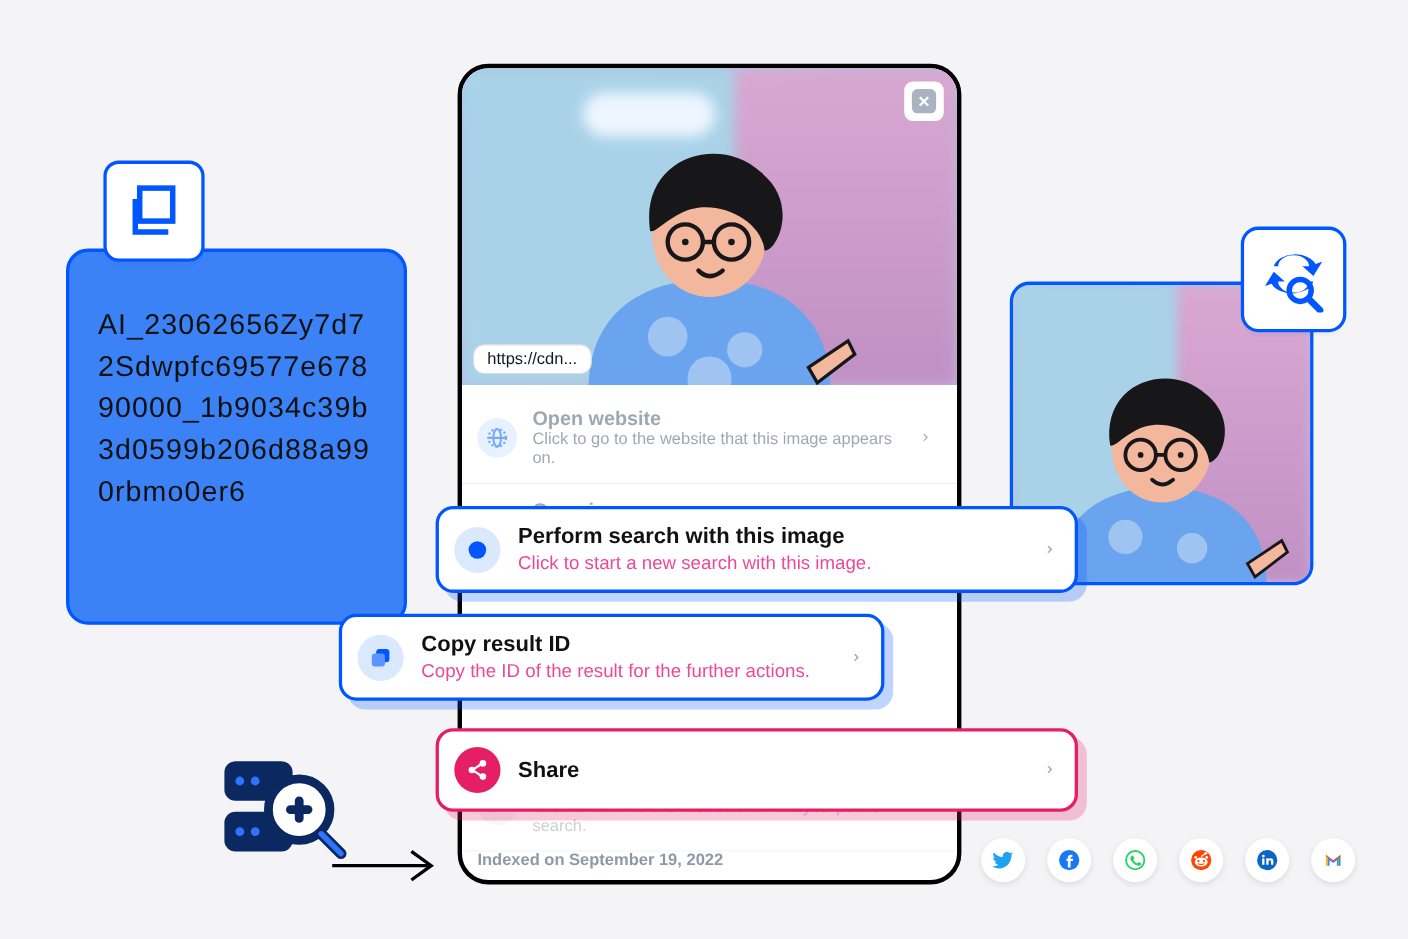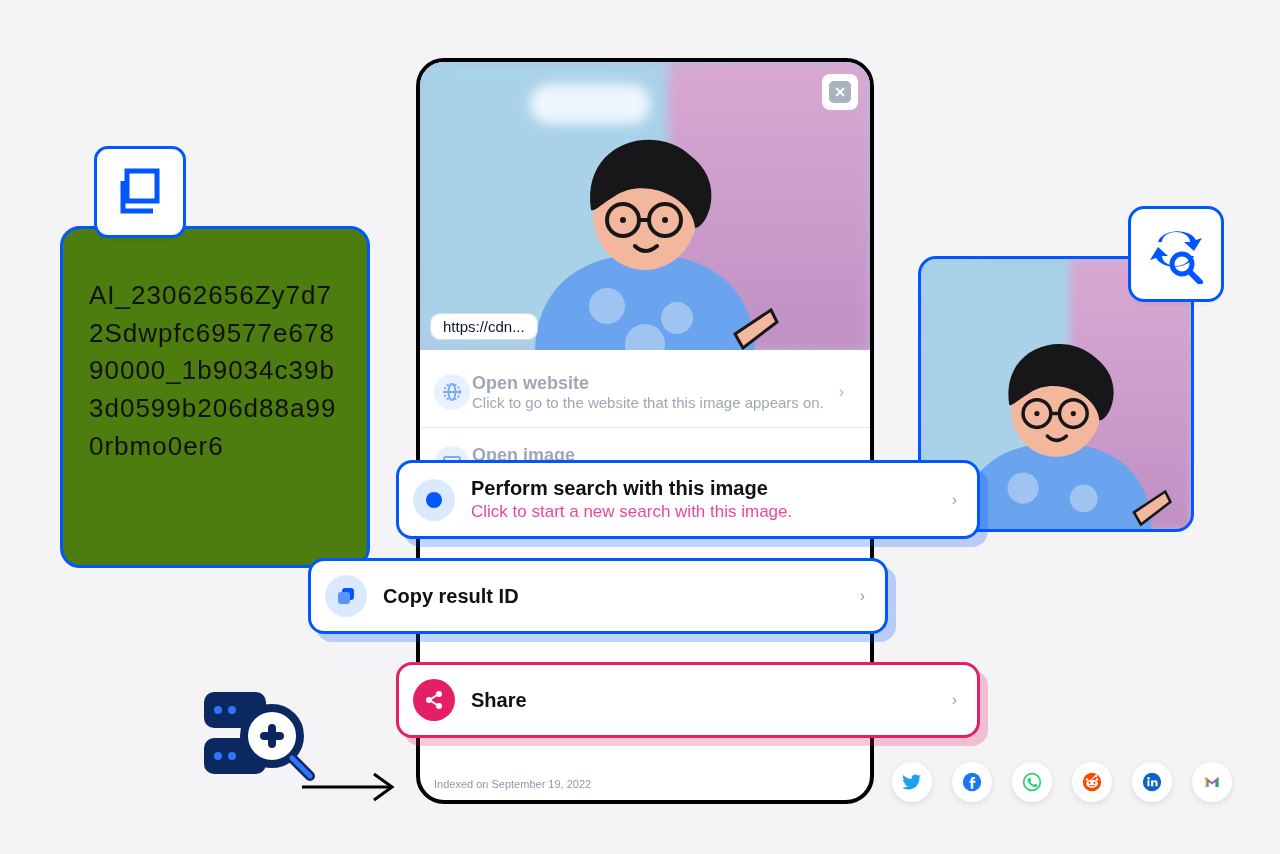--- a/index.html
+++ b/index.html
@@ -10,21 +10,21 @@
   .copy-badge {
     position:absolute; left:94px; top:146px; width:92px; height:92px;
     background:#fff; border:3px solid #0057ff; border-radius:14px;
     display:flex; align-items:center; justify-content:center; z-index:20;
     box-shadow:0 6px 0 -2px rgba(0,0,0,0.02);
   }
 
   
   .id-box {
     position:absolute; left:60px; top:226px; width:310px; height:342px;
-    background:#4d7c0f; border:3px solid #0057ff; border-radius:20px;
+    background:#3b82f6; border:3px solid #0057ff; border-radius:20px;
     padding:48px 26px 24px 26px; color:#111; font-size:26px; line-height:1.45; letter-spacing:1px;
     font-family:Arial,Helvetica,sans-serif; word-break:break-all;
     z-index:10;
   }
 
   
   .server-search {
     position:absolute; left:198px; top:680px; z-index:5;
   }
 
@@ -53,51 +53,51 @@
   }
   .close-btn .x{display:inline-flex;align-items:center;justify-content:center;width:22px;height:22px;background:#aab3bf;border-radius:5px;color:#fff;font-size:14px;}
 
   .url-chip{
     position:absolute; left:10px; bottom:10px; padding:4px 12px; background:#fff; border:1px solid #d7dde5;
     border-radius:10px; color:#0f172a; font-size:15px;
   }
 
   .phone-list{ position:absolute; left:0; right:0; top:288px; bottom:0; padding:6px 0 10px; }
   .row {
-    position:relative; display:flex; align-items:center; gap:2px;
+    position:relative; display:flex; align-items:center; gap:14px;
     padding:14px 26px 14px 14px; border-bottom:1px solid #e8edf2; min-height:72px;
   }
   .row .ico{
     width:36px;height:36px;border-radius:50%; flex:0 0 36px;
     display:flex;align-items:center;justify-content:center;
     background:#e8f1ff;color:#7baaf5;
   }
   .row .txt{flex:1;}
   .row .title{font-size:18px;color:#8a94a0;font-weight:600;}
   .row .sub{font-size:15px;color:#9ea8b4;margin-top:0;}
   .row .chev{color:#aab3bf;}
   .row.dim .title,.row.dim .sub{color:#9ea8b4;}
 
   .indexed{
-    position:absolute; left:14px; bottom:10px; font-size:11px; color:#8f99a6;
+    position:absolute; left:14px; bottom:10px; font-size:15px; color:#8f99a6;font-weight:bold;
   }
 
   
   .float-row {
     position:absolute; background:#fff; border-radius:16px; display:flex; align-items:center;
     padding:14px 20px 14px 14px; gap:16px; z-index:30;
   }
   .float-row .ico{width:42px;height:42px;border-radius:50%;flex:0 0 42px;display:flex;align-items:center;justify-content:center;}
   .float-row .title{font-size:20px;font-weight:700;color:#111;}
   .float-row .sub{font-size:17px;color:#ec4899;margin-top:2px;}
   .float-row .chev{color:#97a1ae;margin-left:auto;}
 
   .fr-search{ left:396px; top:460px; width:584px; border:3px solid #0057ff; box-shadow:8px 8px 0 rgba(0,87,255,0.25);}
   .fr-search .ico{background:#dbe9ff;}
-  .fr-copy  { left:308px; top:558px; width:580px; border:3px solid #0057ff; box-shadow:8px 8px 0 rgba(0,87,255,0.25);}
+  .fr-copy  { left:308px; top:558px; width:496px; border:3px solid #0057ff; box-shadow:8px 8px 0 rgba(0,87,255,0.25);}
   .fr-copy .ico{background:#dbe9ff;}
   .fr-share { left:396px; top:662px; width:584px; border:3px solid #e41f64; box-shadow:8px 8px 0 rgba(228,31,100,0.25);}
   .fr-share .ico{background:#e41f64;color:#fff;}
 
   
   .right-card{
     position:absolute; left:918px; top:256px; width:276px; height:276px; border:3px solid #0057ff; border-radius:18px;
     overflow:hidden; background:linear-gradient(135deg,#a9c7e8,#c5b1d8); z-index:10;
   }
   .right-card .hero-blur{filter:blur(5px);}
@@ -252,20 +252,21 @@
 
   <div class="float-row fr-copy">
     <div class="ico">
       <svg width="22" height="22" viewBox="0 0 22 22">
           <rect x="7" y="3" width="12" height="12" rx="3" fill="#0057ff"></rect>
           <rect x="3" y="7" width="12" height="12" rx="3" fill="#5c94ff"></rect>
         </svg>
     </div>
     <div class="txt" style="flex:1">
       <div class="title">Copy result ID</div>
+      <div class="sub">Copy the ID of the result for the further actions.</div>
     </div>
     <div class="chev">›</div>
   </div>
 
   <div class="float-row fr-share">
     <div class="ico">
       <svg width="22" height="22" viewBox="0 0 22 22">
           <circle cx="6" cy="11" r="3" fill="#fff"></circle>
           <circle cx="16" cy="5" r="3" fill="#fff"></circle>
           <circle cx="16" cy="17" r="3" fill="#fff"></circle>

